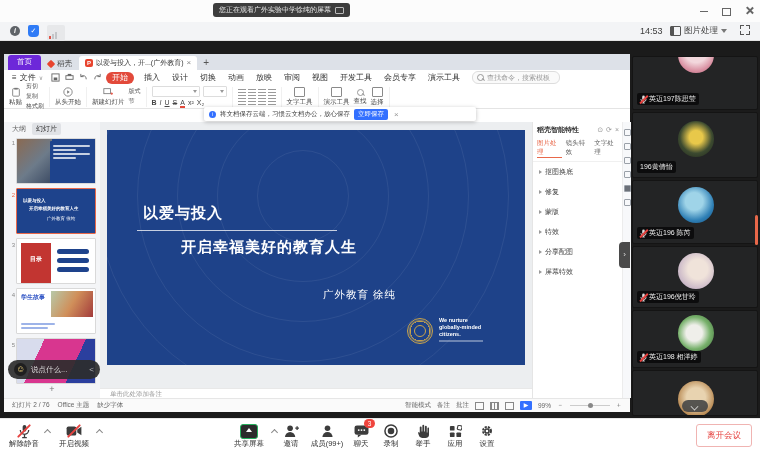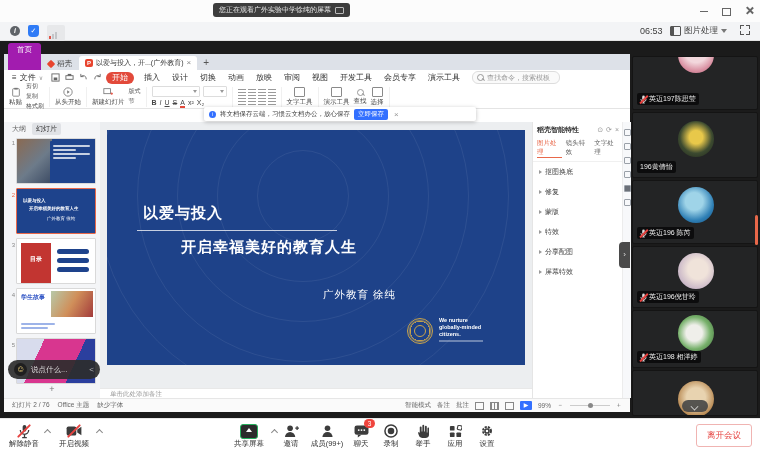--- a/index.html
+++ b/index.html
@@ -33,21 +33,21 @@
   .caret{width:0;height:0;border-left:3px solid transparent;border-right:3px solid transparent;border-top:4px solid #777}
   .fs-ic{left:740px;top:25px;width:10px;height:10px}
   .fs-ic b{position:absolute;width:3px;height:3px;border:1.2px solid #555}
   .fs-ic b:nth-child(1){left:0;top:0;border-right:none;border-bottom:none}
   .fs-ic b:nth-child(2){right:0;top:0;border-left:none;border-bottom:none}
   .fs-ic b:nth-child(3){left:0;bottom:0;border-right:none;border-top:none}
   .fs-ic b:nth-child(4){right:0;bottom:0;border-left:none;border-top:none}
   
   .wps{left:4px;top:54px;width:626px;height:358px;background:#fff;font-size:8px;color:#333}
   .wtabbar{left:0;top:0;width:626px;height:16px;background:#dde1e8;display:flex;align-items:flex-end}
-  .wtab-home{margin-left:4px;height:27px;padding:0 9px;background:#a21caf;color:#fff;border-radius:3px 3px 0 0;
+  .wtab-home{margin-left:4px;height:15px;padding:0 9px;background:#6d28d9;color:#fff;border-radius:3px 3px 0 0;
              font-size:7.5px;line-height:13px}
   .wtab-store{height:13px;padding:0 7px;display:flex;align-items:center;gap:3px;font-size:7.5px;color:#444}
   .diamond{width:6px;height:6px;background:#e8442e;transform:rotate(45deg);border-radius:1px}
   .wtab-doc{height:14px;max-width:140px;padding:0 6px;background:#fff;border-radius:3px 3px 0 0;display:flex;
             align-items:center;gap:3px;font-size:7px;color:#333;white-space:nowrap}
   .pbox{width:8px;height:8px;background:#e8442e;border-radius:2px;color:#fff;font-size:6px;font-weight:bold;
         text-align:center;line-height:8px;flex:0 0 auto}
   .tab-x{color:#888;font-size:8px;line-height:8px}
   .wtab-plus{margin-left:6px;color:#555;font-size:10px;line-height:14px}
   .menurow{left:0;top:16px;width:626px;height:15px;background:#fff;border-bottom:1px solid #efefef;
@@ -200,21 +200,21 @@
 </div>
 
 <div class="abs subbar"></div>
 <div class="abs info-ic">i</div>
 <div class="abs shield-ic">✓</div>
 <div class="abs net-ic">
     <i></i>
     <i></i>
     <i></i>
   </div>
-<div class="abs clock">06:53</div>
+<div class="abs clock">14:53</div>
 <div class="abs viewmode">
   <span class="vm-ic"></span>
   <span>图片处理</span>
   <span class="caret"></span>
 </div>
 <div class="abs fs-ic">
     <b></b>
     <b></b>
     <b></b>
     <b></b>

